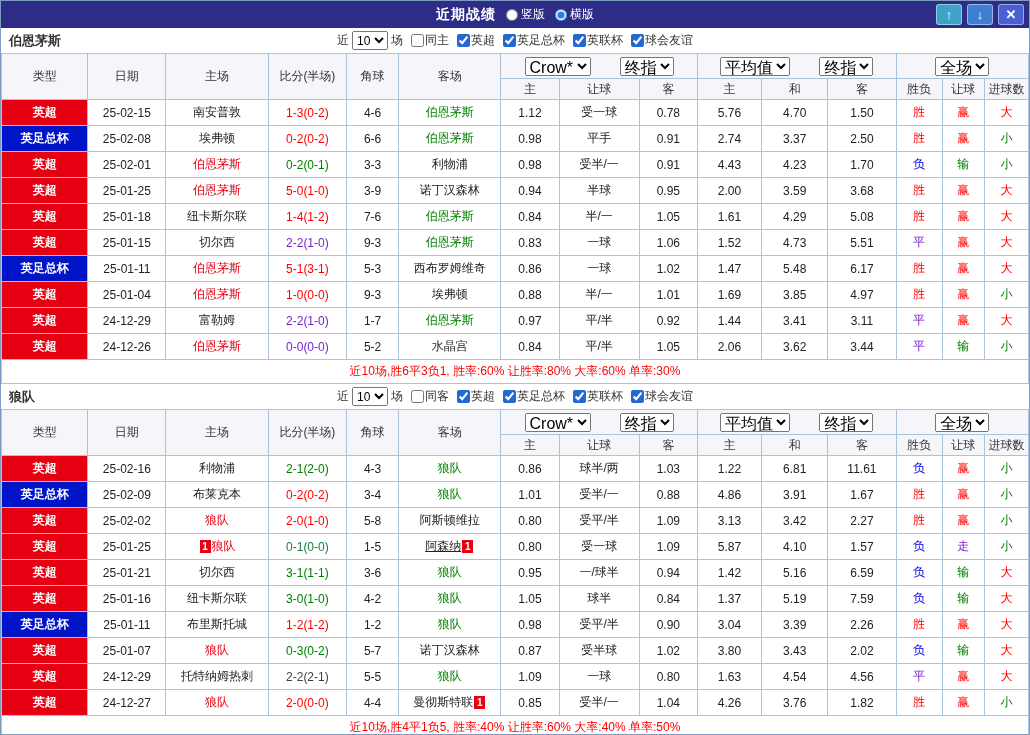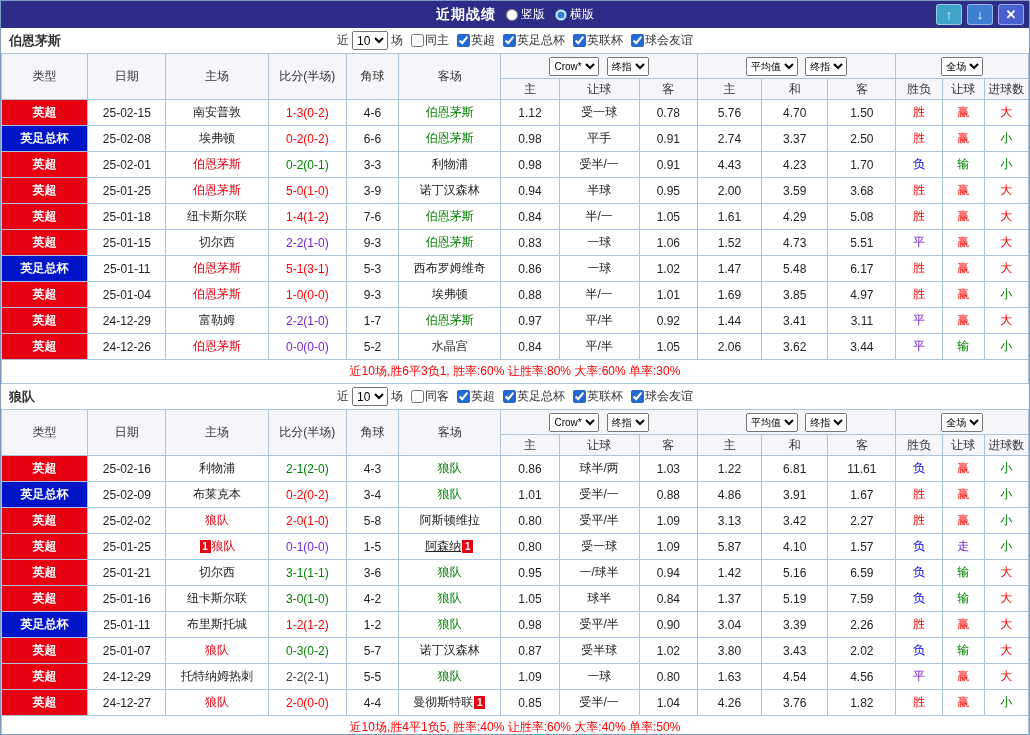--- a/index.html
+++ b/index.html
@@ -21,21 +21,21 @@
   .filters select{font-size:12px;height:19px;}
   .cb-label{display:flex;align-items:center;cursor:pointer;}
   .cb-label input{width:13px;height:13px;accent-color:#2468d4;margin:0 1px 0 5px;}
   table{width:100%;border-collapse:collapse;table-layout:fixed;}
   th,td{border:1px solid var(--c-grid);text-align:center;font-size:12px;padding:0;white-space:nowrap;overflow:hidden;}
   thead th{background:#f6f6fa;font-weight:normal;color:#333;}
   tr.selects-row th{height:24px;}
   tr.labels-row th{height:20px;}
   tbody td{height:25px;color:#222;background:#fff;}
   td.league-cell{color:#fff;font-weight:bold;}
-  .sel-cell select{font-size:10px;height:19px;margin:0 2px;}
+  .sel-cell select{font-size:16px;height:19px;margin:0 13px;}
   tfoot td{height:23px;color:var(--c-summary);background:#fff;font-size:12px;}
   .red-card{display:inline-block;background:#e60012;color:#fff;font-size:10px;font-weight:bold;width:11px;height:13px;line-height:13px;vertical-align:middle;margin:0 1px;}
   .team-cell span{vertical-align:middle;}
 </style>
 </head>
 <body>
 
 <div class="page">
 
   <div class="titlebar">
@@ -444,21 +444,21 @@
             <td>3.42</td>
             <td>2.27</td>
             <td style="color: rgb(255, 0, 0);">胜</td>
             <td style="color: rgb(255, 0, 0);">赢</td>
             <td style="color: rgb(0, 128, 0);">小</td>
           </tr>
           <tr>
             <td class="league-cell" style="background: rgb(230, 0, 18);">英超</td>
             <td>25-01-25</td>
             <td class="team-cell"><span class="red-card">1</span><span style="color: rgb(230, 0, 18);">狼队</span></td>
-            <td style="color: #6d28d9;">0-1(0-0)</td>
+            <td style="color: #15803d;">0-1(0-0)</td>
             <td>1-5</td>
             <td class="team-cell"><span style="color: rgb(34, 34, 34); text-decoration: underline;">阿森纳</span><span class="red-card">1</span></td>
             <td>0.80</td>
             <td>受一球</td>
             <td>1.09</td>
             <td>5.87</td>
             <td>4.10</td>
             <td>1.57</td>
             <td style="color: rgb(0, 0, 221);">负</td>
             <td style="color: rgb(119, 34, 204);">走</td>

